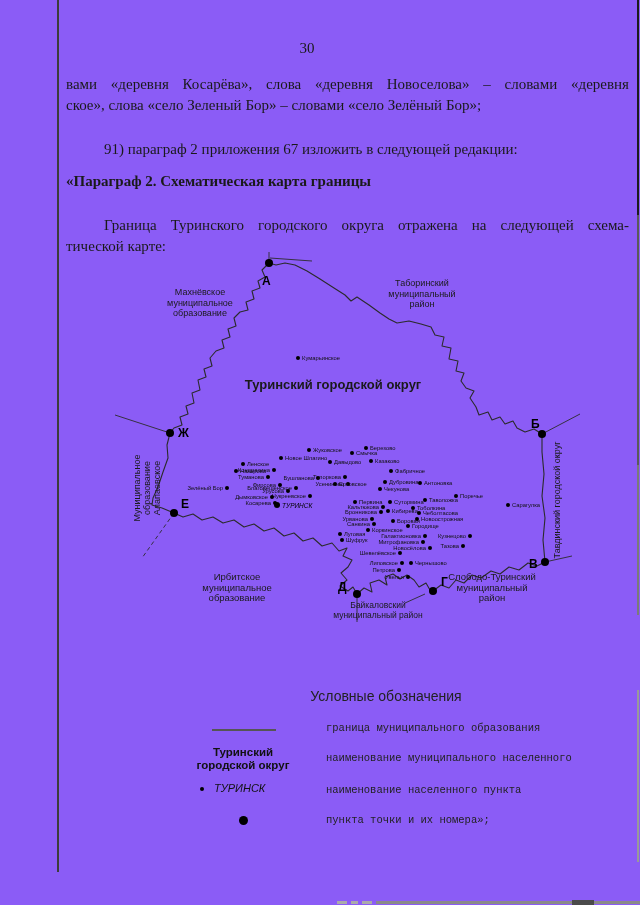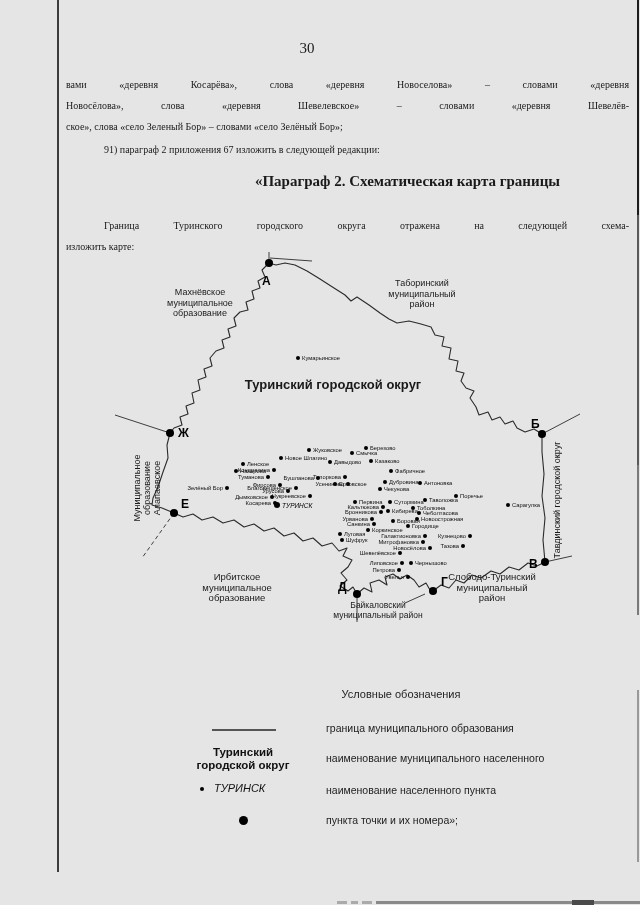--- a/index.html
+++ b/index.html
@@ -1,38 +1,38 @@
 <!DOCTYPE html>
 <html><head>
 <meta charset="utf-8">
 <style>
   html,body{margin:0;padding:0;background:#fff;}
-  .page{position:relative;width:640px;height:905px;background:#e5e5e5;overflow:hidden;
+  .page{position:relative;width:640px;height:905px;background:#8b5cf6;overflow:hidden;
         font-family:"Liberation Serif",serif;color:#1a1a1a;}
   .edge{position:absolute;}
   .abs{position:absolute;}
   .pagenum{top:40px;left:66px;width:482px;text-align:center;font-size:15px;}
-  .body-text{font-size:10px;line-height:21px;width:563px;left:66px;text-align:left;}
+  .body-text{font-size:15px;line-height:21px;width:563px;left:66px;text-align:left;}
   .jline{text-align:justify;text-align-last:justify;}
   .indent{text-indent:38px;}
-  .heading{left:66px;width:494px;top:171px;font-weight:bold;font-size:15px;line-height:21px;text-align:right;}
+  .heading{left:66px;width:494px;top:171px;font-weight:bold;font-size:15px;line-height:21px;text-align:left;}
   svg text{user-select:none;}
   .bnd{fill:none;stroke:#2b2b2b;stroke-width:1.1;stroke-linejoin:round;}
   .thin{stroke-width:0.9;}
   .dash{stroke-dasharray:4 3;stroke-width:0.9;}
   .sd{fill:#000;}
   .sl{font-family:"Liberation Sans",sans-serif;font-size:5.8px;fill:#111;}
   .town-lbl{font-family:"Liberation Sans",sans-serif;font-style:italic;font-size:6.5px;fill:#000;}
   .nd{fill:#000;}
   .nl{font-family:"Liberation Sans",sans-serif;font-weight:bold;font-size:12px;fill:#000;}
   .rl{font-family:"Liberation Sans",sans-serif;fill:#1a1a1a;}
   .rl.b{font-weight:bold;}
-  .legend-title{left:291px;top:688px;width:220px;text-align:center;
-      font-family:"Liberation Sans",sans-serif;font-size:11px;color:#222;}
-  .lg-desc{left:326px;width:280px;font-family:Liberation Sans, sans-serif;font-size:10.5px;color:#222;}
+  .legend-title{left:276px;top:688px;width:220px;text-align:center;
+      font-family:"Liberation Sans",sans-serif;font-size:14px;color:#222;}
+  .lg-desc{left:326px;width:280px;font-family:Liberation Mono, monospace;font-size:10.5px;color:#222;}
   .lg-line{left:212px;top:729px;width:64px;height:2px;background:#555;}
   .lg-name{left:183px;top:746px;width:120px;text-align:center;font-family:"Liberation Sans",sans-serif;
       font-weight:bold;font-size:11.5px;line-height:13px;color:#111;}
   .lg-town{left:200px;top:782px;width:110px;font-family:"Liberation Sans",sans-serif;
       font-style:italic;font-size:11px;color:#111;}
   .lg-town .dot{display:inline-block;width:4px;height:4px;border-radius:50%;background:#000;
       vertical-align:middle;margin-right:10px;}
   .lg-node{left:239px;top:816px;width:9px;height:9px;border-radius:50%;background:#000;}
 </style>
 </head>
@@ -48,33 +48,32 @@
 <div class="edge" style="left:351px;top:901px;width:7px;height:3px;background:#aaa;"></div>
 <div class="edge" style="left:362px;top:901px;width:10px;height:3px;background:#aaa;"></div>
 <div class="edge" style="left:376px;top:901px;width:196px;height:3px;background:#8a8a8a;"></div>
 <div class="edge" style="left:572px;top:900px;width:22px;height:5px;background:#4a4a4a;"></div>
 <div class="edge" style="left:594px;top:901px;width:46px;height:3px;background:#8a8a8a;"></div>
 
 <div class="abs pagenum">30</div>
 
 <div class="abs body-text" style="top:74px;">
   <div class="jline">вами «деревня Косарёва», слова «деревня Новоселова» – словами «деревня</div>
-  <div class="jline">Новосёлова», слова «деревня Шевелевское» – словами «деревня Шевелёв-</div>
   <div>ское», слова «село Зеленый Бор» – словами «село Зелёный Бор»;</div>
 </div>
 
 <div class="abs body-text indent" style="top:139px;">91) параграф 2 приложения 67 изложить в следующей редакции:</div>
 
 <div class="abs heading">
   <div>«Параграф 2. Схематическая карта границы</div>
 </div>
 
 <div class="abs body-text" style="top:215px;">
   <div class="indent jline">Граница Туринского городского округа отражена на следующей схема-</div>
-  <div>изложить карте:</div>
+  <div>тической карте:</div>
 </div>
 
 <svg id="map-svg" style="position:absolute;left:0;top:0;" width="640" height="680" viewBox="0 0 640 680">
       <polyline points="269,263 262,270 265,277 258,281 260,288 252,291 254,299 246,302 248,310 240,312 234,318 236,326 228,329 230,337 222,340 224,348 216,351 210,358 212,366 204,369 206,377 198,380 200,390 192,393 194,403 186,406 188,414 180,417 182,425 174,428 170,433 167,445 168,458 163,472 158,487 153,498 152,505 162,508 174,513 183,517 193,514 202,520 213,517 223,523 234,520 244,527 254,524 264,531 274,528 284,536 294,533 303,541 313,538 322,546 332,543 339,551 347,548 343,556 352,560 348,567 341,573 347,580 340,586 348,591 353,587 357,594 364,588 372,592 370,583 379,580 387,585 385,577 393,574 400,579 407,575 414,580 419,587 426,583 430,590 433,591 441,585 449,588 456,580 464,583 472,575 481,578 491,571 500,574 509,567 519,570 528,563 537,566 545,562 543,540 545,518 542,496 544,474 542,452 542,434 534,429 525,432 517,428 513,421 505,424 500,417 492,420 488,412 479,415 476,407 470,398 474,391 466,388 461,381 464,373 456,371 458,361 449,359 451,348 442,346 444,337 435,335 431,327 421,324 409,321 397,323 389,319 380,313 369,305 357,297 351,301 345,295 334,288 320,279 307,271 295,265 285,263 276,265 269,263" class="bnd"></polyline>
       <polyline points="269,263 269,252" class="bnd thin"></polyline>
       <polyline points="270,258 312,261" class="bnd thin"></polyline>
       <polyline points="170,433 115,415" class="bnd thin"></polyline>
       <polyline points="542,434 580,414" class="bnd thin"></polyline>
       <polyline points="174,513 142,558" class="bnd thin dash"></polyline>
       <polyline points="357,594 357,622" class="bnd thin"></polyline>

